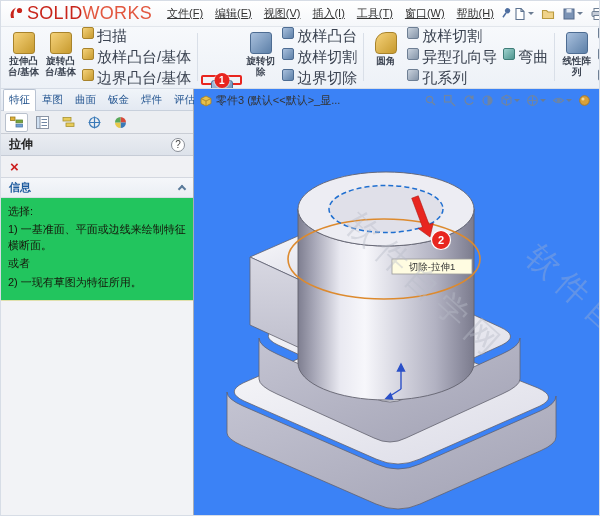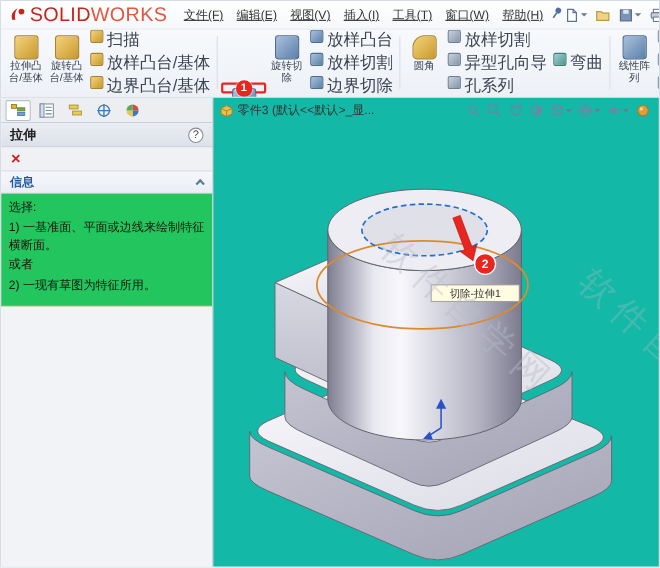--- a/index.html
+++ b/index.html
@@ -16,21 +16,21 @@
   .menu-item { font-size:11px; color:#333; padding:5px 6px; white-space:nowrap; cursor:default;text-decoration:underline; }
   .spacer { flex:1; }
   .qa { display:flex; align-items:center; gap:7px; padding-right:3px; }
   .qa-item { display:flex; align-items:center; gap:1px; }
   .caret { width:0; height:0; border-left:3px solid transparent; border-right:3px solid transparent; border-top:3px solid #6b7c92; }
 
   
   .ribbon { height:62px; display:flex; align-items:stretch; padding:2px 0 3px 4px;
             background:linear-gradient(#f7f9fc,#edf1f7); border-bottom:1px solid #d7dde6; overflow:hidden; }
   .rb-big { width:37px; flex:0 0 auto; display:flex; flex-direction:column; align-items:center;
-            padding-top:3px; font-size:9.5px; color:#3c4452; text-align:right; line-height:1.15; border-radius:2px; }
+            padding-top:3px; font-size:9.5px; color:#3c4452; text-align:right; line-height:1.15; border-radius:2px;font-weight:bold; }
   .ic-lg { width:22px; height:22px; border-radius:3px; margin-bottom:2px; flex:0 0 auto; }
   .rb-col { display:flex; flex-direction:column; justify-content:center; gap:2px; flex:0 0 auto; padding:0 3px; }
   .rb-sm { display:flex; align-items:flex-start; gap:3px; font-size:15px; color:#3c4452; white-space:nowrap; }
   .ic-sm { width:12px; height:12px; border-radius:2px; flex:0 0 auto; }
   .ic-gold  { background:linear-gradient(135deg,#f5d27a,#c79a2e); border:1px solid #a8832b; }
   .ic-blue  { background:linear-gradient(135deg,#a9c0dd,#5d80a8); border:1px solid #4d6c92; }
   .ic-teal  { background:linear-gradient(135deg,#9fd3cf,#4e948e); border:1px solid #3f7d78; }
   .ic-steel { background:linear-gradient(135deg,#c9d2dd,#8494a8); border:1px solid #6e7f94; }
   .rb-sep { width:1px; background:#d9dfe8; margin:4px 3px; flex:0 0 auto; }
   .rb-hl { position:relative; border:2px solid #e8251f; border-radius:2px; flex:0 0 auto; display:flex;margin-top:46px; }
@@ -62,21 +62,21 @@
               background:linear-gradient(#f5f7fa,#eaeef4); border-bottom:1px solid #d8dce4;
               font-size:11px; font-weight:bold; color:#1e5b9e; }
   .chev { margin-left:auto; width:6px; height:6px; border-left:2px solid #5a7a9a; border-top:2px solid #5a7a9a;
           transform:rotate(45deg); margin-top:3px; }
   .msg { background:#22c55e; padding:6px 7px 10px; font-size:11px; color:#15150a; line-height:1.4;
          border-bottom:1px solid #e0e0ae; }
   .msg .mi { margin-top:3px; }
   .panel-rest { flex:1; }
 
   
-  .viewport { flex:1; background:#14b8a6; position:relative; overflow:hidden; }
+  .viewport { flex:1; background:#3b82f6; position:relative; overflow:hidden; }
   .vp-head { height:20px; display:flex; align-items:center; padding:3px 6px 0 6px; font-size:11px; color:#333; }
   .vp-doc { display:flex; align-items:center; gap:4px; white-space:nowrap; overflow:hidden; }
   .hud { margin-left:auto; display:flex; align-items:center; gap:6px; padding-right:2px; }
   .hud .qa-item svg, .hud svg { display:block; }
   svg.model { display:block; }
 </style>
 </head>
 <body>
 
 <div class="app">
@@ -251,20 +251,28 @@
     <div class="rb-big">
       <div class="ic-lg ic-gold"></div>
       <span>参考几</span>
 
     </div>
   </div>
 
   <div class="main">
 
     <div class="left">
+      <div class="tabbar">
+        <div class="tab active">特征</div>
+        <div class="tab">草图</div>
+        <div class="tab">曲面</div>
+        <div class="tab">钣金</div>
+        <div class="tab">焊件</div>
+        <div class="tab">评估</div>
+      </div>
 
       <div class="panel">
         <div class="pm-tabs">
           <div class="pm-tab active">
             <svg width="15" height="15" viewBox="0 0 15 15">
                 <rect x="1.5" y="2" width="4.5" height="3.5" fill="#e0b23a" stroke="#9a7a20" stroke-width="0.8"></rect>
                 <rect x="7" y="5" width="6.5" height="2.8" fill="#7aa83f" stroke="#5d8230" stroke-width="0.8"></rect>
                 <rect x="7" y="9.2" width="6.5" height="2.8" fill="#6f9fd4" stroke="#4d7aa8" stroke-width="0.8"></rect>
               </svg>
           </div>

